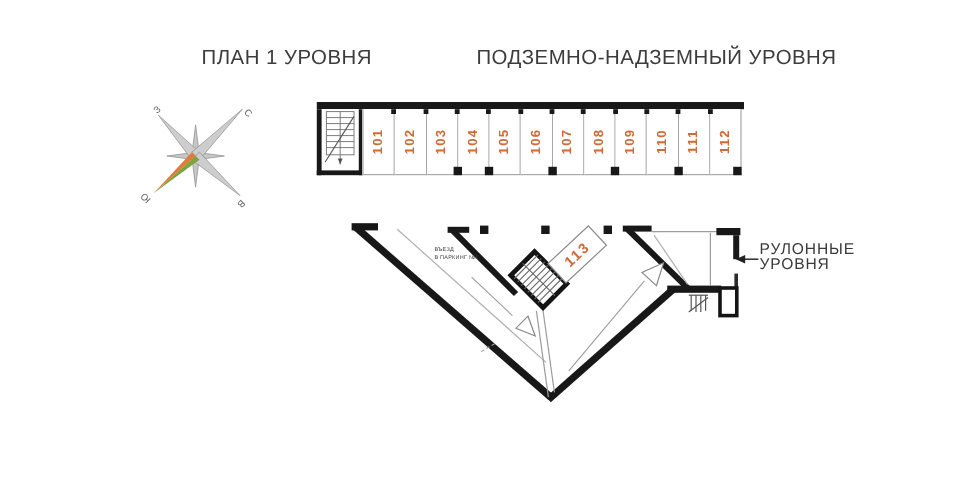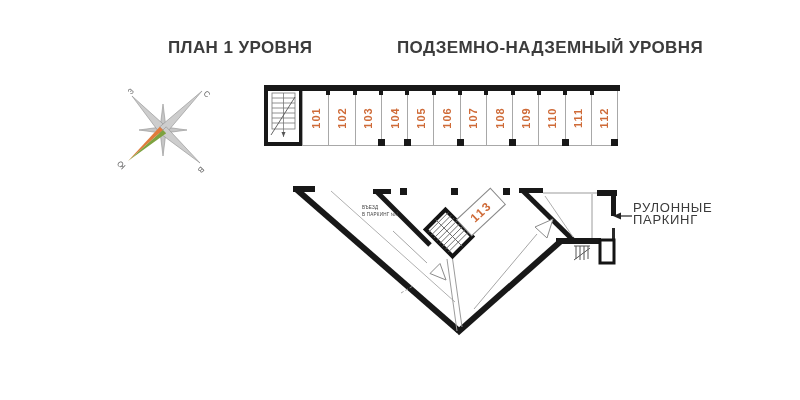--- a/index.html
+++ b/index.html
@@ -1,18 +1,18 @@
 <!DOCTYPE html>
 <html><head>
 <meta charset="utf-8">
 <style>
   html,body{margin:0;padding:0;background:#fff;}
   .canvas{position:relative;width:800px;height:400px;background:#fff;overflow:hidden;
           font-family:"Liberation Sans",sans-serif;}
-  .title{position:absolute;font-size:17px;font-weight:700;color:#3c3c3c;letter-spacing:.4px;white-space:nowrap;}
+  .title{position:absolute;font-size:17px;font-weight:400;color:#3c3c3c;letter-spacing:.4px;white-space:nowrap;}
   .title-left{left:168px;top:38px;}
   .title-right{left:397px;top:38px;}
 
   
   .top-wall{position:absolute;left:264px;top:85px;width:356px;height:6px;background:#181818;}
   .stair-box{position:absolute;left:264px;top:91px;width:38px;height:55px;background:#fff;
              border-left:4px solid #181818;border-right:3px solid #181818;border-bottom:4px solid #181818;box-sizing:border-box;}
   .stalls{position:absolute;left:302px;top:91px;width:316px;height:55px;display:flex;}
   .stall{flex:1;border-right:1px solid #a8a8a8;border-bottom:1px solid #a8a8a8;background:#fff;
          display:flex;align-items:center;justify-content:center;box-sizing:border-box;}
@@ -197,16 +197,16 @@
         <line x1="588" y1="246" x2="588" y2="259"></line>
       <line x1="574" y1="260" x2="590" y2="248"></line>
     </g>
 
     <line x1="620" y1="216" x2="632" y2="216" stroke="#222" stroke-width="1.2"></line>
     <polygon points="613,216 621,212.5 621,219.5" fill="#222"></polygon>
   </svg>
 
   <div class="gates-label">
     <div>РУЛОННЫЕ</div>
-    <div>ПАРКИНГ</div>
+    <div>УРОВНЯ</div>
   </div>
 
 </div>
 
 </body></html>

